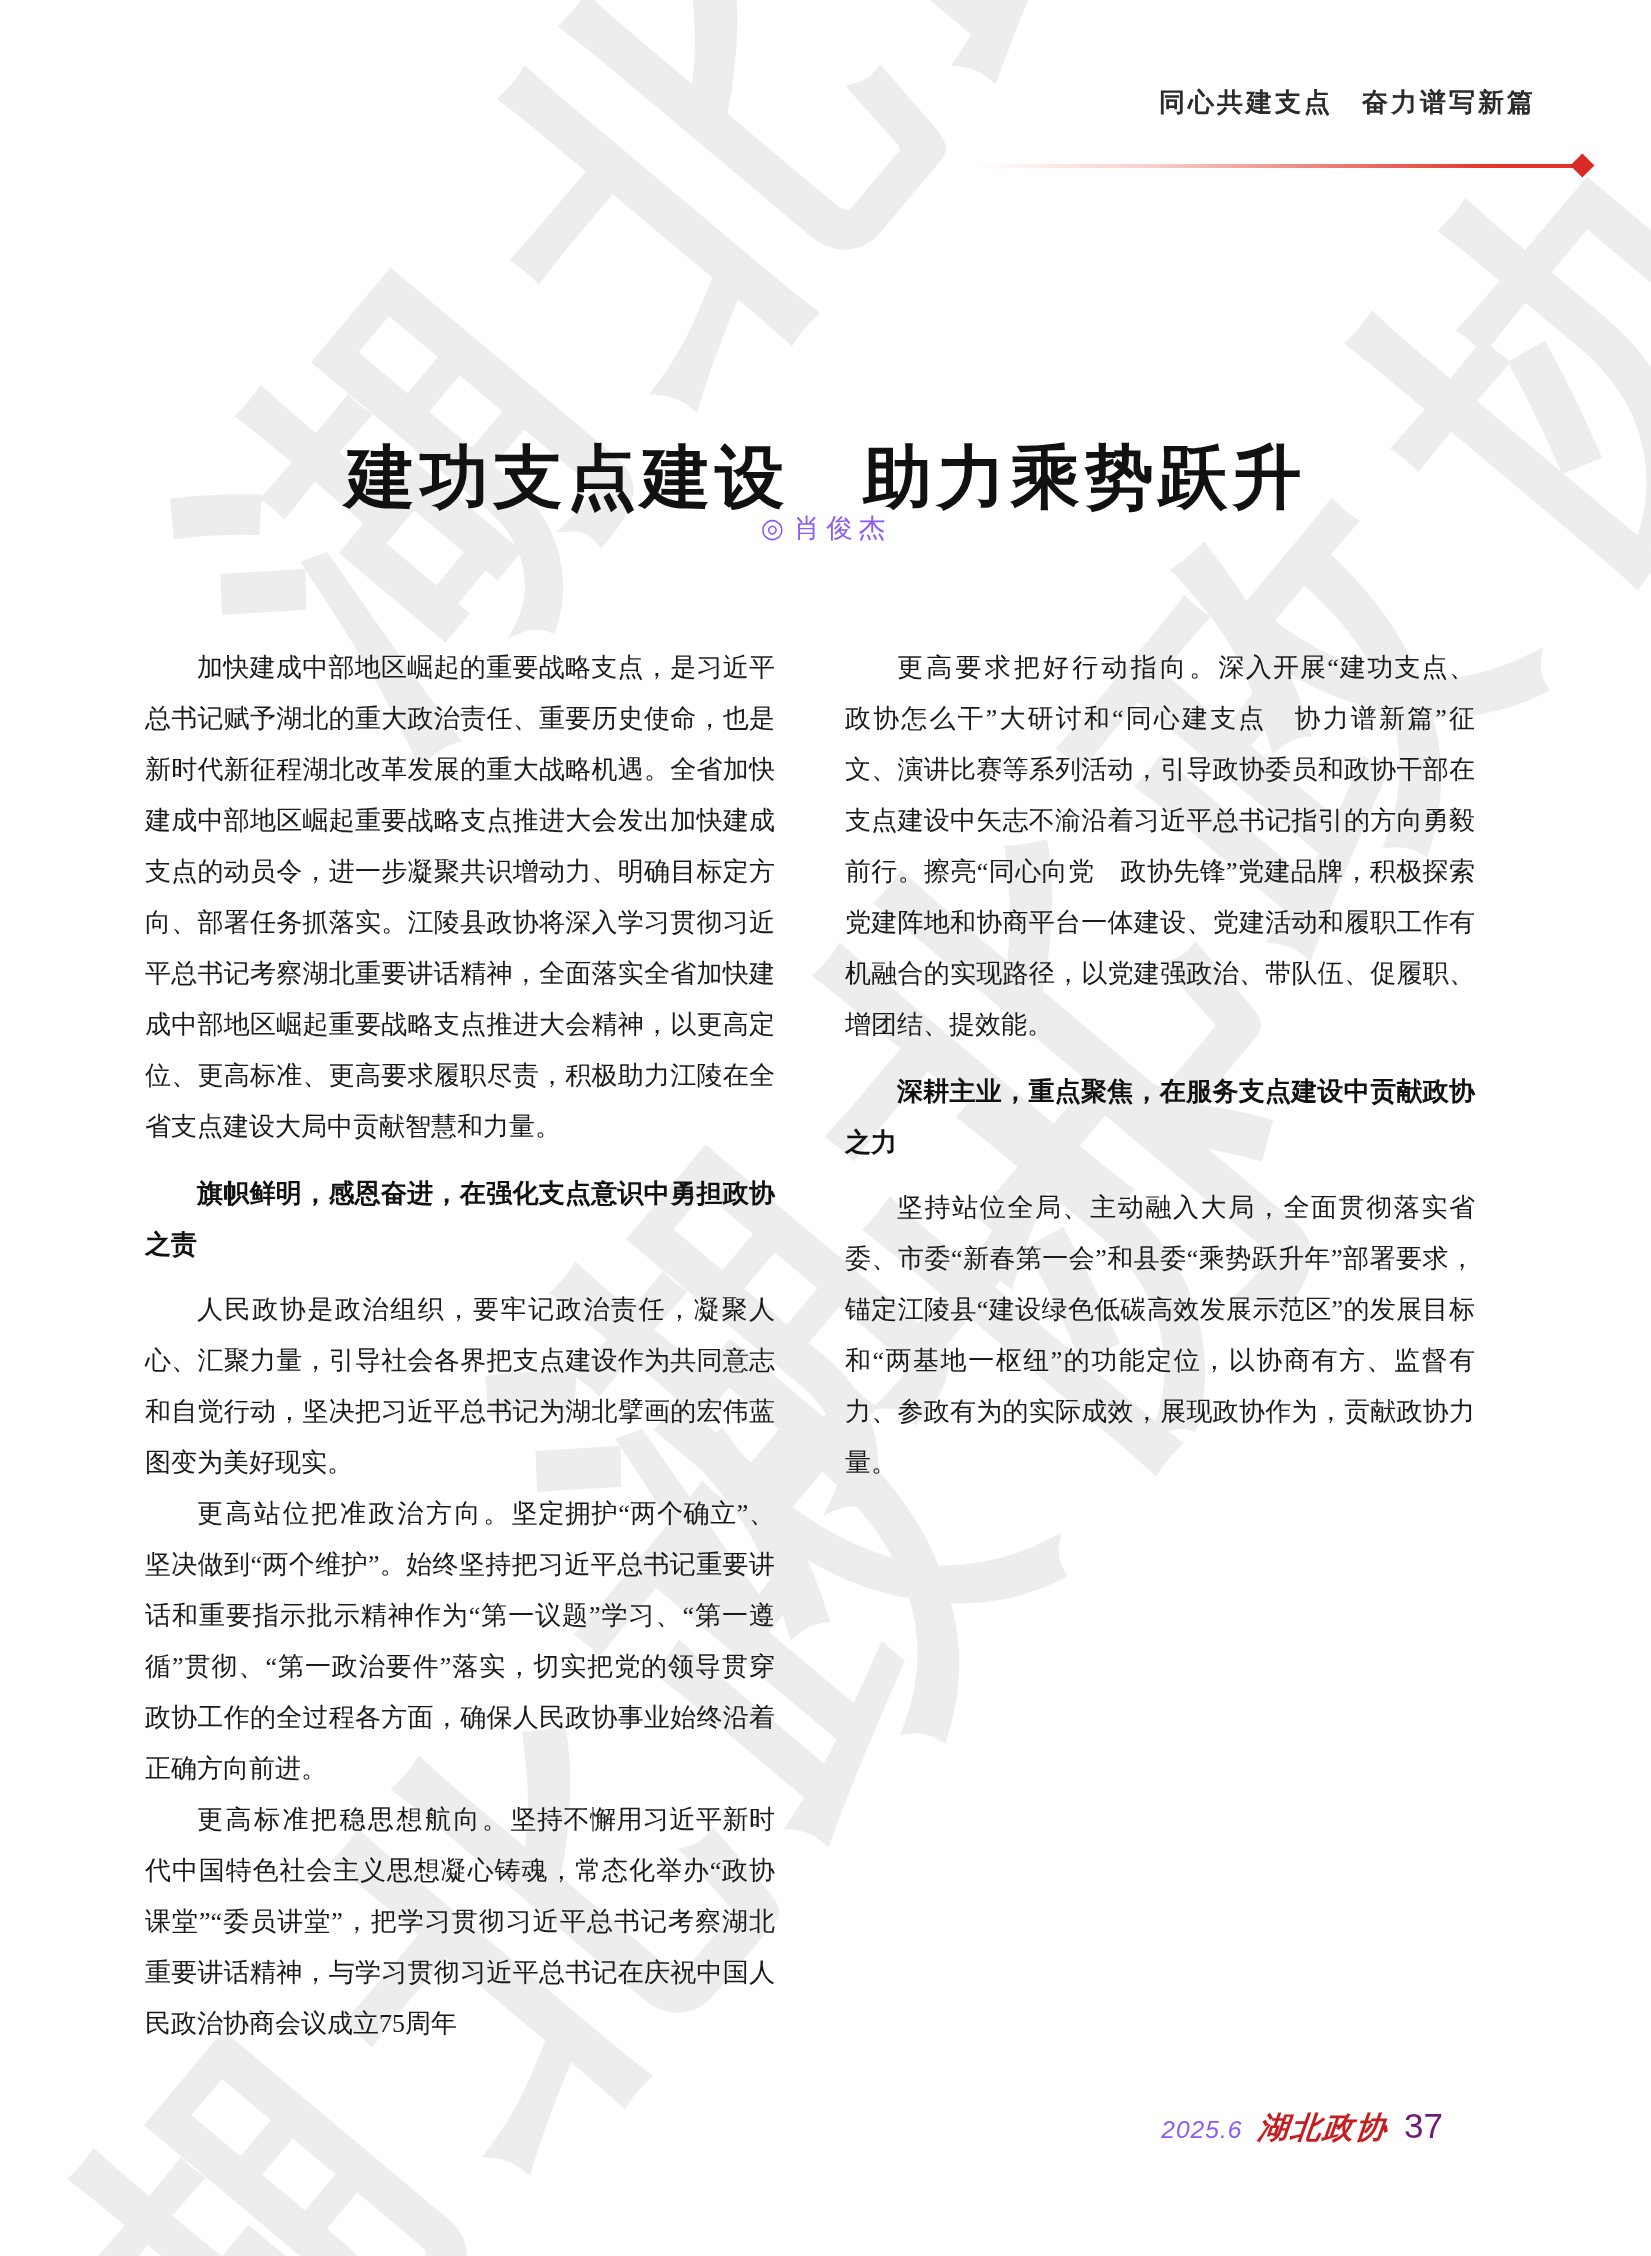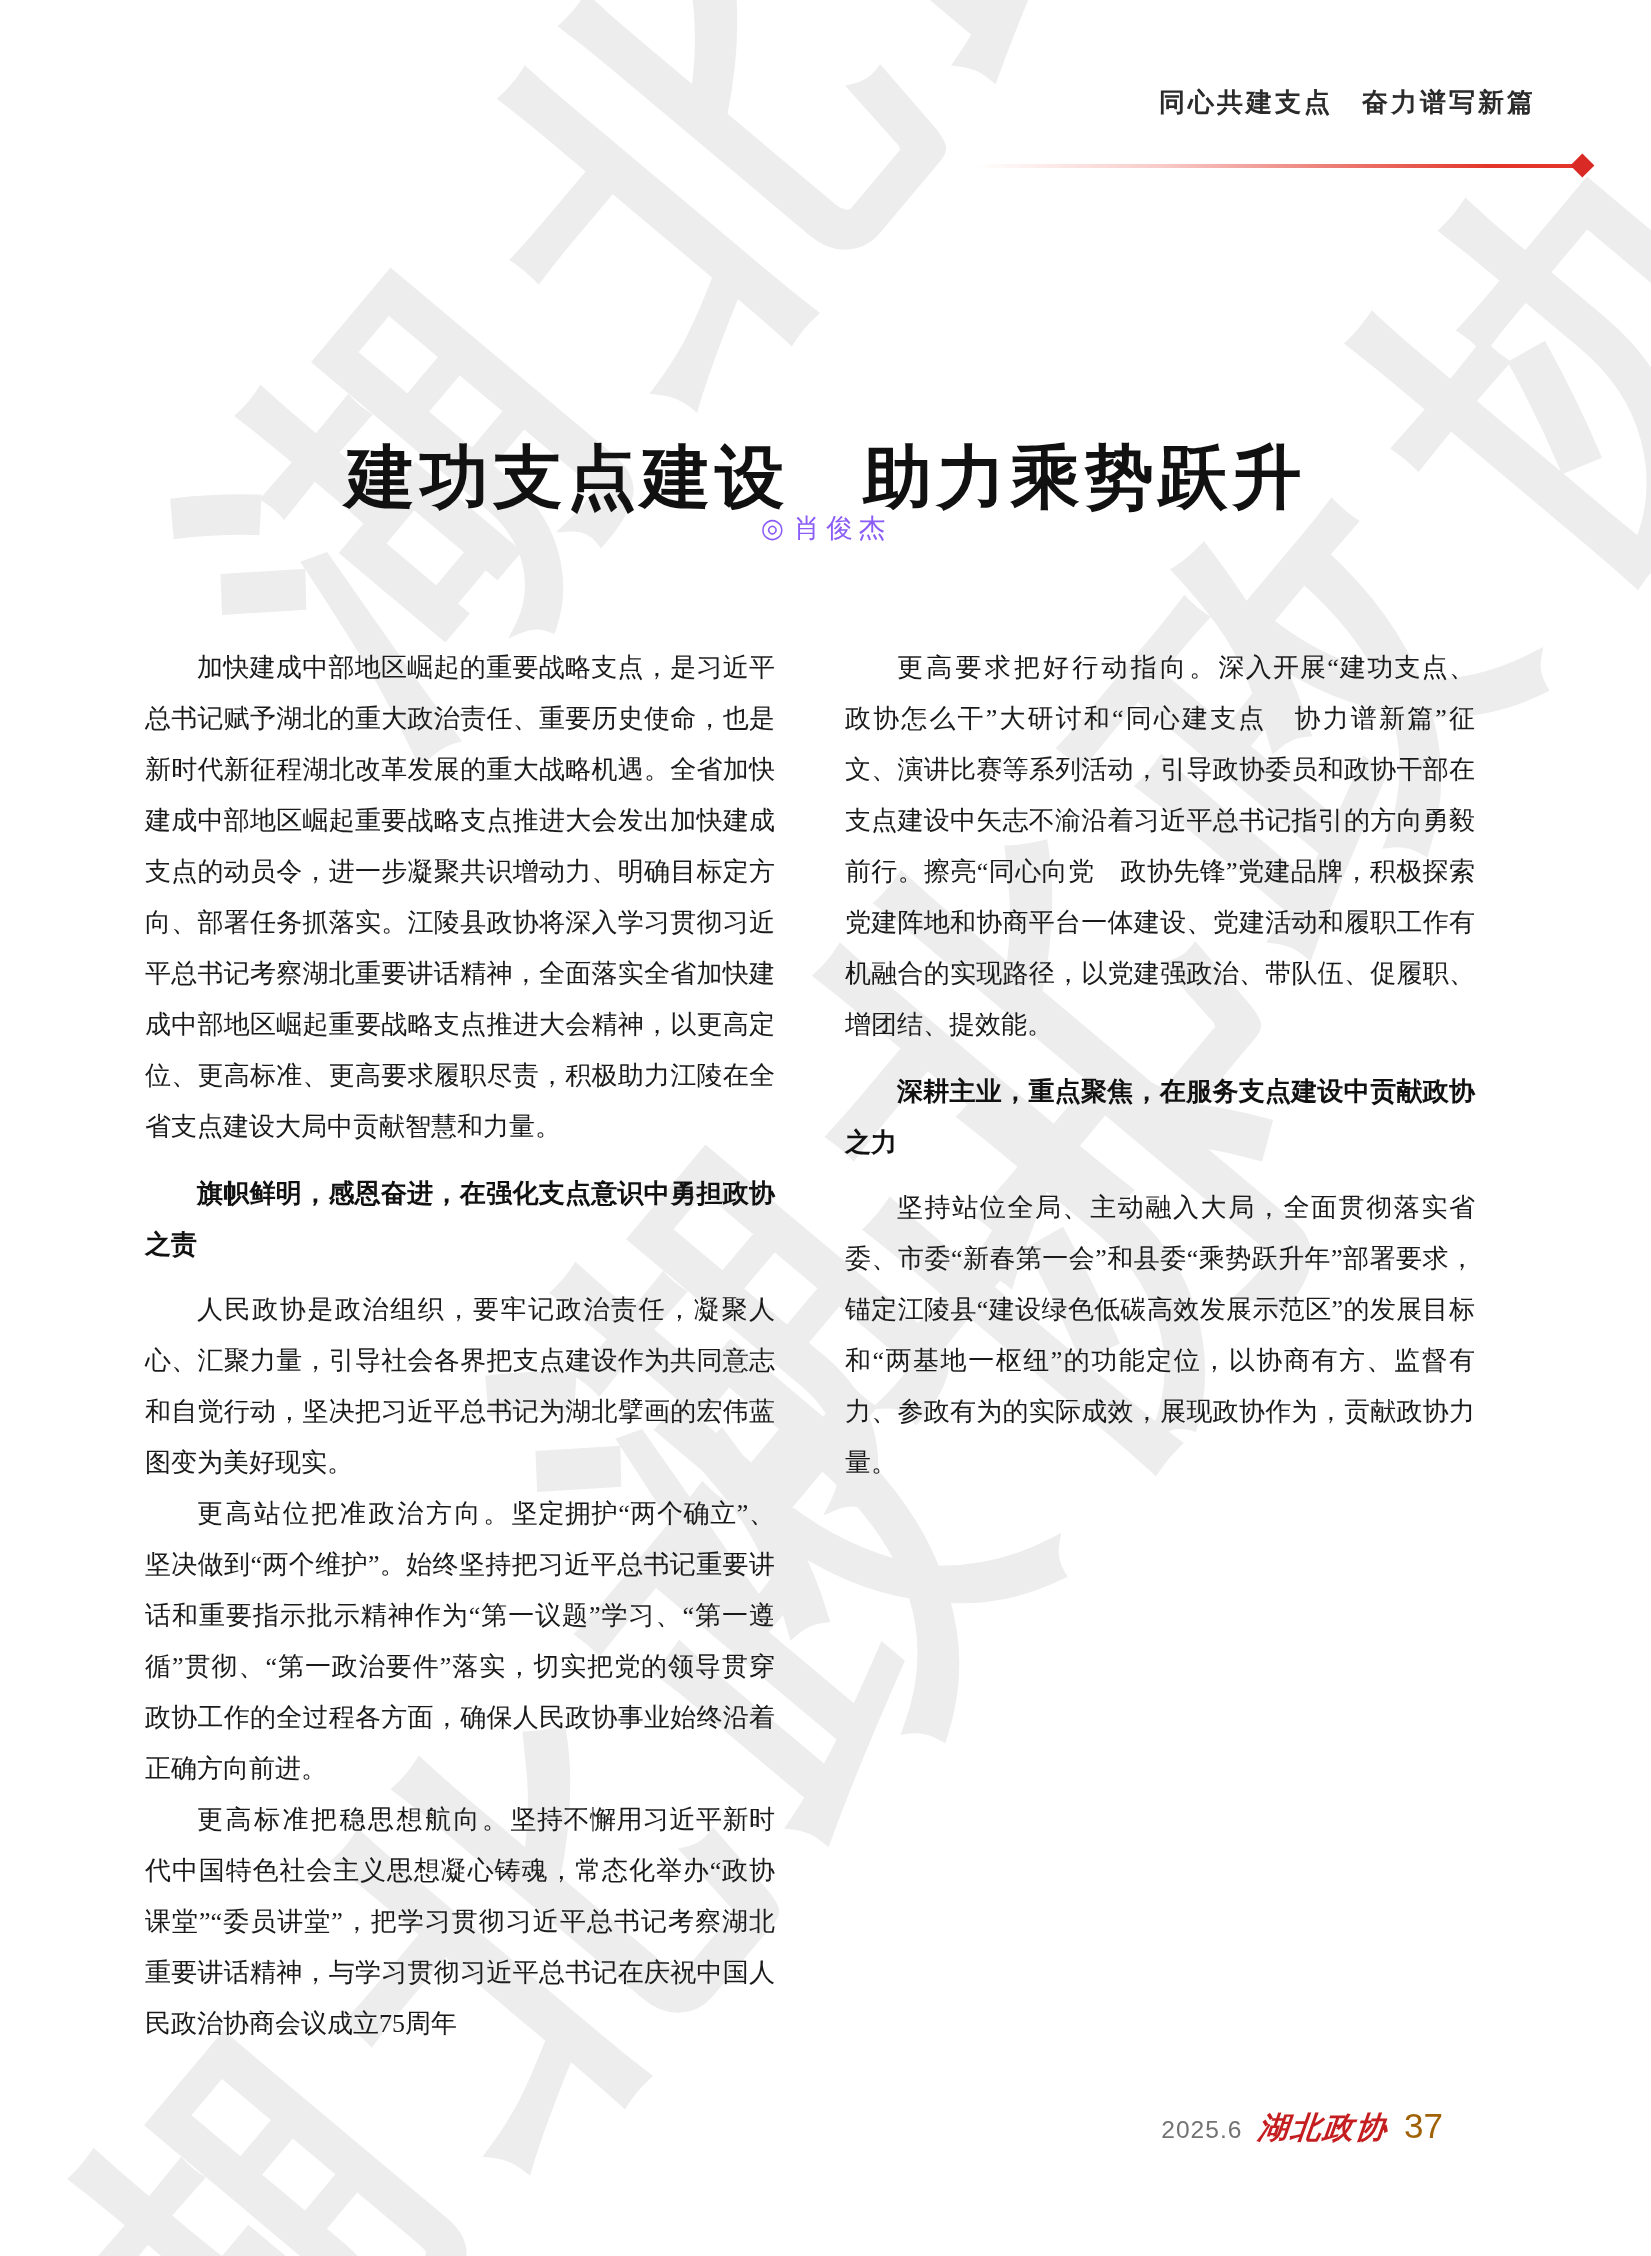--- a/index.html
+++ b/index.html
@@ -112,34 +112,34 @@
     position:absolute;
     top:2106px;right:209px;
     z-index:2;
     display:flex;
     align-items:baseline;
     gap:15.8px;
     white-space:nowrap;
   }
   .footer .issue{
     font-family:"Liberation Sans","DejaVu Sans",sans-serif;
-    font-size:24.6px;color:#737373;letter-spacing:1px;
+    font-size:24.6px;color:#8b5cf6;letter-spacing:1px;font-style:italic;
   }
   .footer .journal-logo{
     font-family:"DejaVu Serif","Liberation Serif",serif;
     font-size:30.5px;
     font-weight:700;
     font-style:italic;
     color:#c41e20;
     transform:skewX(-6deg);
     letter-spacing:2px;
   }
   .footer .page-num{
     font-family:"Liberation Sans","DejaVu Sans",sans-serif;
-    font-size:35px;color:#a16207;
+    font-size:35px;color:#701a75;
   }
 </style>
 </head>
 <body>
 
 <div class="page">
 
   <div class="wm" id="wm1">湖北政协</div>
   <div class="wm" id="wm2">湖北政协</div>
   <div class="wm" id="wm3">湖北政协</div>

